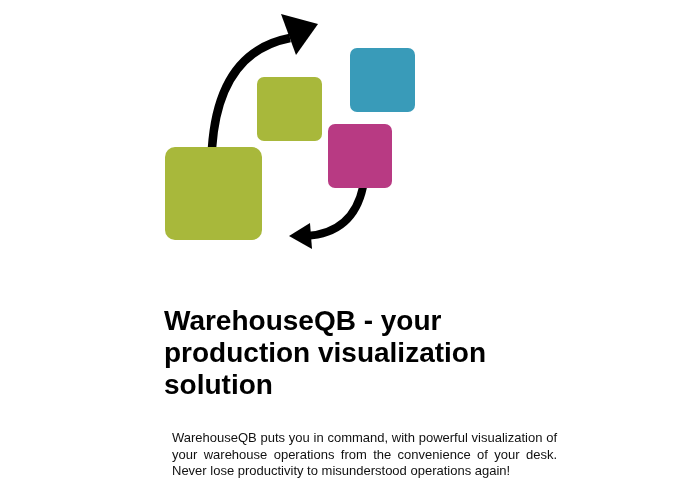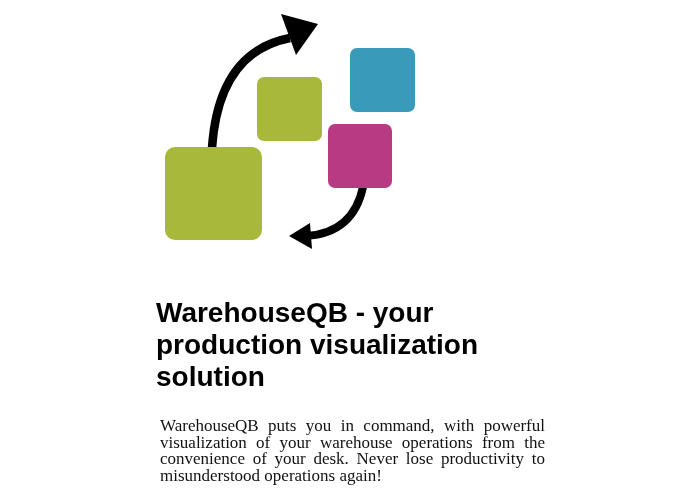--- a/index.html
+++ b/index.html
@@ -20,35 +20,35 @@
       left: 0;
       top: 0;
       width: 695px;
       height: 260px;
     }
     .heading {
       position: absolute;
       left: 156px;
       top: 297px;
       width: 400px;
-      margin: 0;
+      margin: 8px;
       font-family: "Liberation Sans", sans-serif;
       font-weight: bold;
       font-size: 28px;
       line-height: 32px;
       color: #000;
     }
     .paragraph {
       position: absolute;
       left: 156px;
       top: 414px;
       width: 385px;
-      margin: 4px;
-      font-family: Liberation Serif, serif;
-      font-size: 17px;
+      margin: 16px;
+      font-family: Liberation Sans, sans-serif;
+      font-size: 13px;
       line-height: 16.5px;
       text-align: justify;
       color: #111;
     }
   </style>
 </head>
 <body>
 
 <svg class="logo" viewBox="0 0 695 260" xmlns="http://www.w3.org/2000/svg">
 

